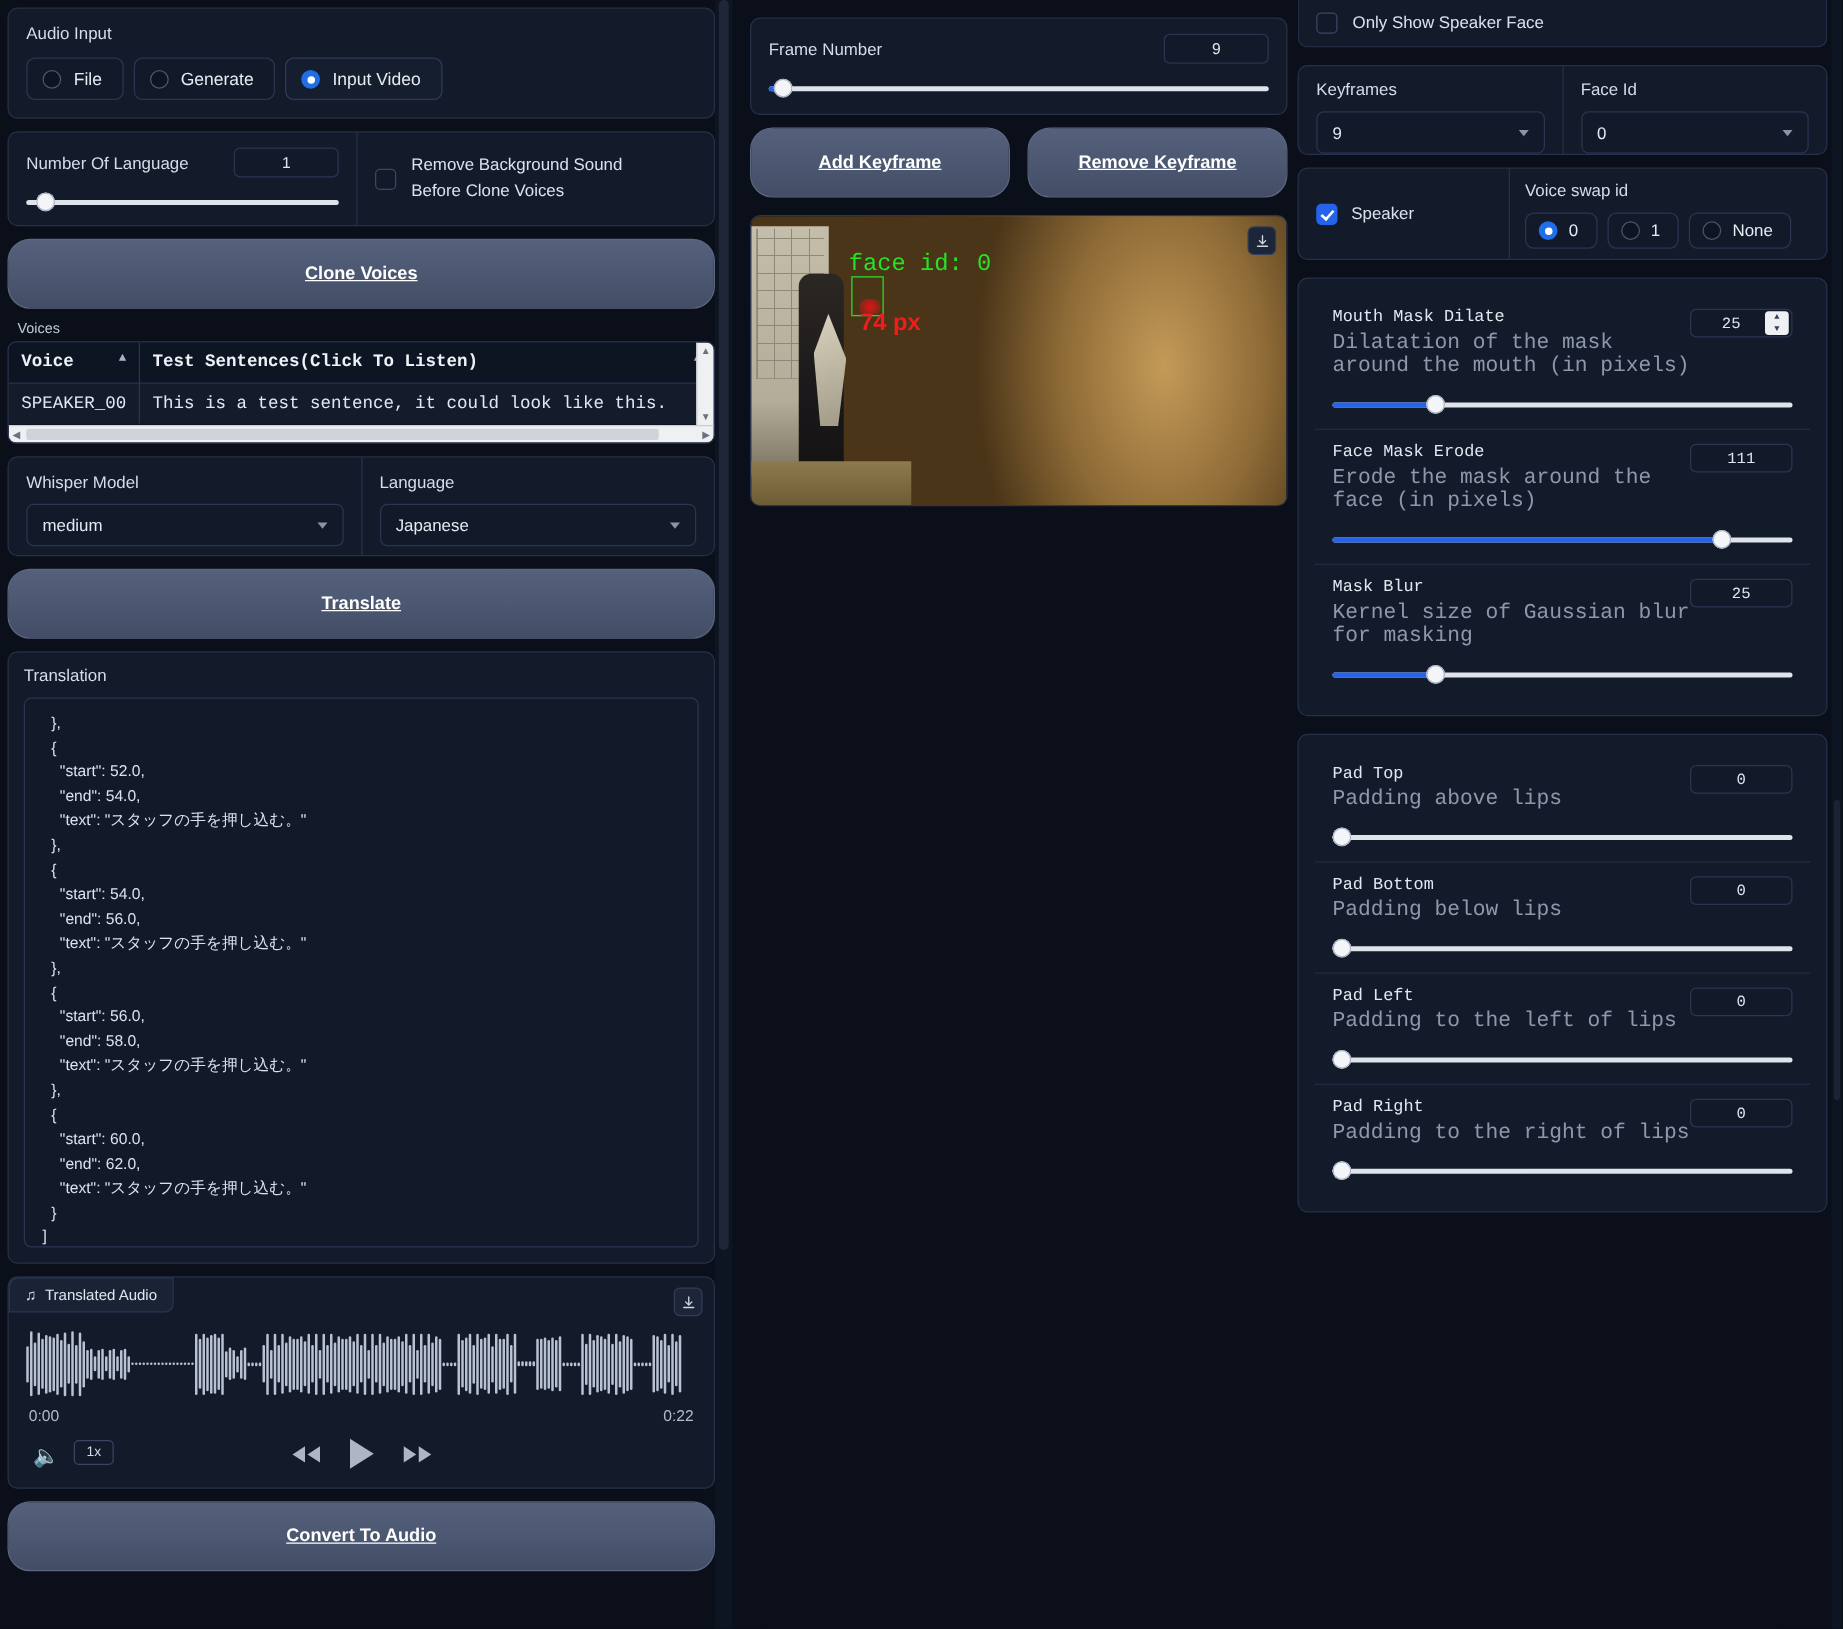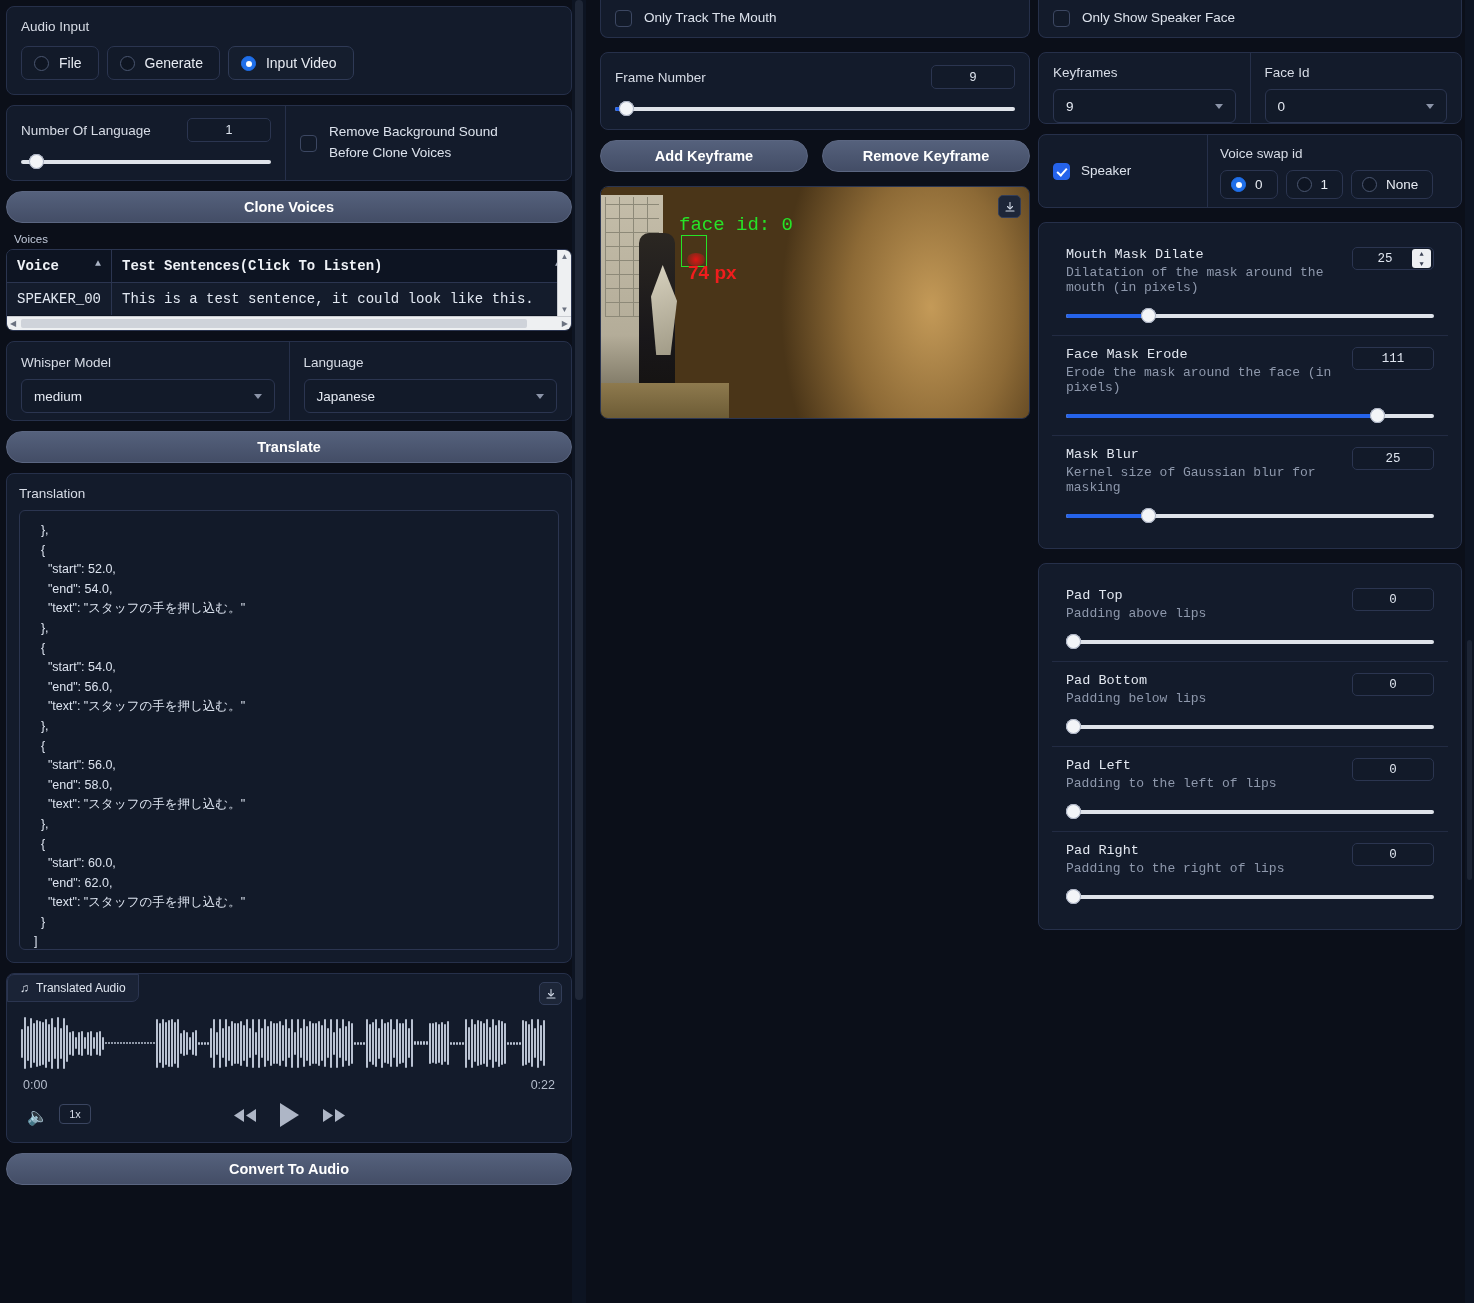--- a/index.html
+++ b/index.html
@@ -75,25 +75,25 @@
     border: 1.5px solid #3c4762; background: #121a29; position: relative;
   }
   .chk.on { background: #2563eb; border-color: #2563eb; }
   .chk.on::after {
     content:''; position:absolute; left:5px; top:2px; width:4px; height:8px;
     border: solid #fff; border-width: 0 2px 2px 0; transform: rotate(42deg);
   }
   .chk-text { font-size: 13.5px; color: #dce2ec; line-height: 1.55; }
 
   .btn-primary {
-    width: 100%; height: 32px; border-radius: 18px;
+    width: 100%; height: 56px; border-radius: 18px;
     background: linear-gradient(180deg,#55617c 0%, #434d66 100%);
     border: 1px solid #5b6681; color: #fff;
     font-size: 14.5px; font-weight: bold;
-    display: flex; align-items: center; justify-content: center; cursor: pointer;
+    display: flex; align-items: center; justify-content: center; cursor: pointer; text-decoration: underline;
   }
 
   .voices-label { font-size: 11.5px; color: #c2cada; margin: 4px 0 4px 8px; }
   .table-wrap {
     border: 1px solid #2b3550; border-radius: 7px; background: #0d1422;
     overflow: hidden; height: 82px; position: relative;
   }
   table.voices { width: 100%; border-collapse: collapse; font-family: "Liberation Mono", monospace; }
   table.voices th {
     text-align: left; font-size: 14px; color: #eef1f6; font-weight: bold;
@@ -205,21 +205,21 @@
     display: flex; align-items: center; gap: 9px;
     background: #121a29; border: 1px solid #2b3550; border-radius: 7px;
     padding: 6px 14px 6px 10px; font-size: 13.5px; color: #e7ebf2; cursor: pointer;
   }
 
   .slider-group { padding: 13px; font-family: Liberation Mono, monospace; }
   .srow { padding: 11px 14px 13px 14px; }
   .srow + .srow { border-top: 1px solid #222b43; }
   .srow-head { display: flex; justify-content: space-between; align-items: flex-start; }
   .srow-title { font-size: 13.5px; color: #e2e7f0; }
-  .srow-desc { font-size: 13px; color: #8e98ac; margin-top: 3px; }
+  .srow-desc { font-size: 17px; color: #8e98ac; margin-top: 3px; }
   .vbox {
     min-width: 82px; height: 23px; border: 1px solid #2b3550; border-radius: 5px;
     background: #121a29; color: #dfe5ef; font-size: 12.5px;
     display: flex; align-items: center; justify-content: center; padding: 0 8px;
   }
   .vbox.stepper { border-radius: 5px; position: relative; padding-right: 24px; }
   .stp {
     position: absolute; right: 2px; top: 1px; bottom: 1px; width: 19px;
     background: #eef0f3; border-radius: 3px; display: flex; flex-direction: column;
     align-items: center; justify-content: center; gap: 2px; color: #3a4154; font-size: 7px;
@@ -572,24 +572,20 @@
       <div class="btn-primary">Convert To Audio</div>
     </div>
   </div>
 
   <div class="col-scroll">
     <span class="th"></span>
   </div>
 
   <div class="col-mid">
 
-    <div class="panel chk-panel">
-      <span class="chk"></span>
-      <span class="chk-text">Only Track The Mouth</span>
-    </div>
 
     <div class="panel frame-panel" style="margin-top:14px">
       <div class="sl-top">
         <span class="block-label">Frame Number</span>
         <span class="numbox">9</span>
       </div>
       <div class="slider">
         <span class="strack"></span>
         <span class="sfill" style="width:2%"></span>
         <span class="sknob" style="left:1%"></span>

